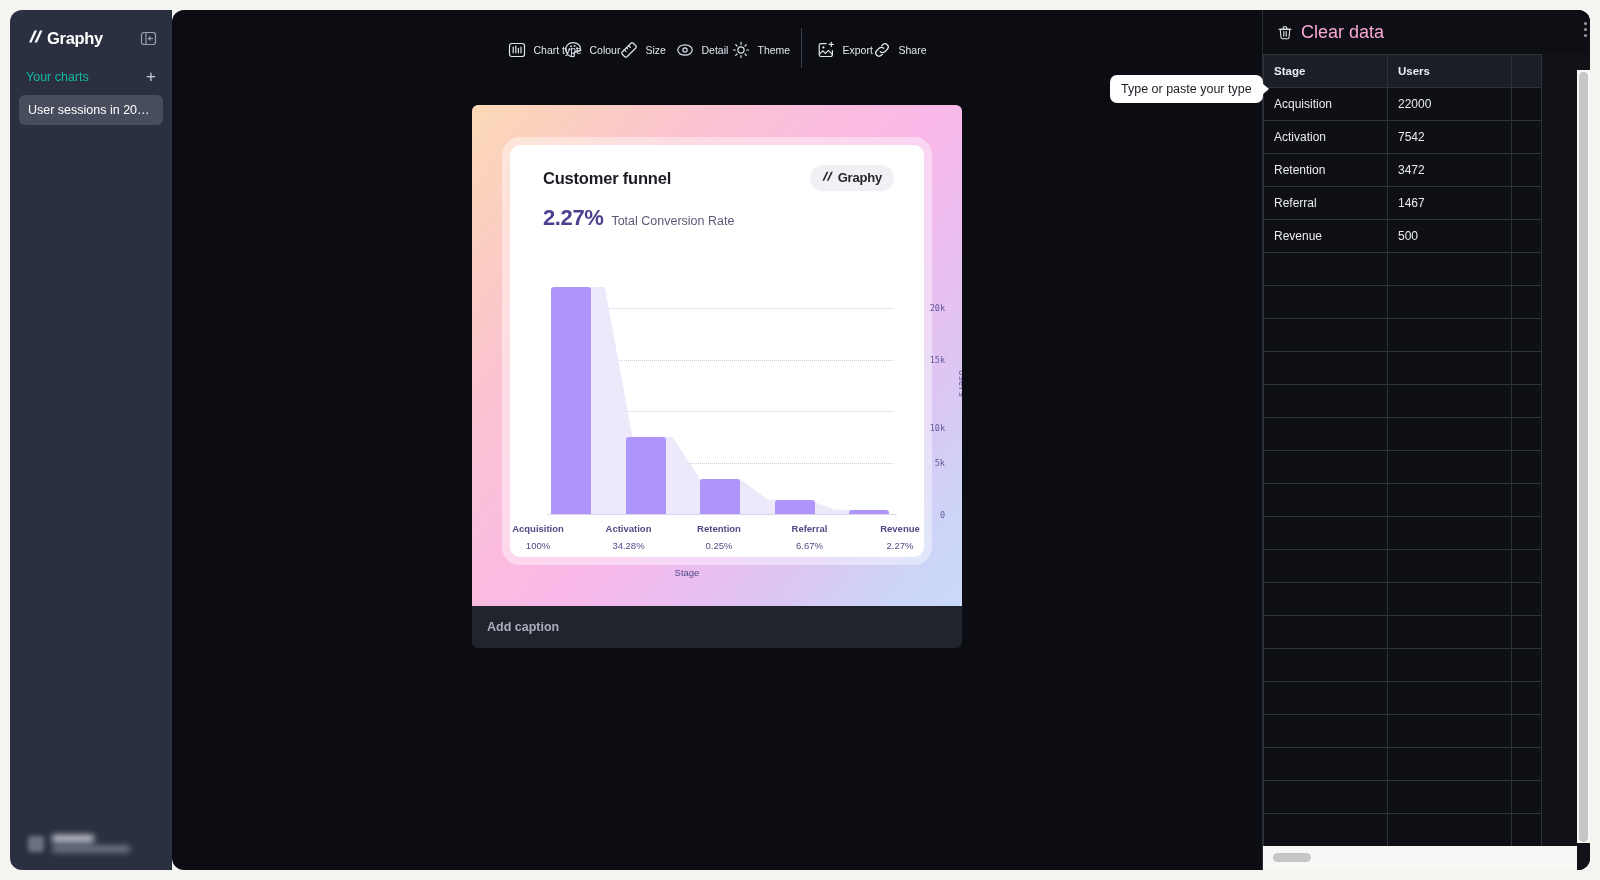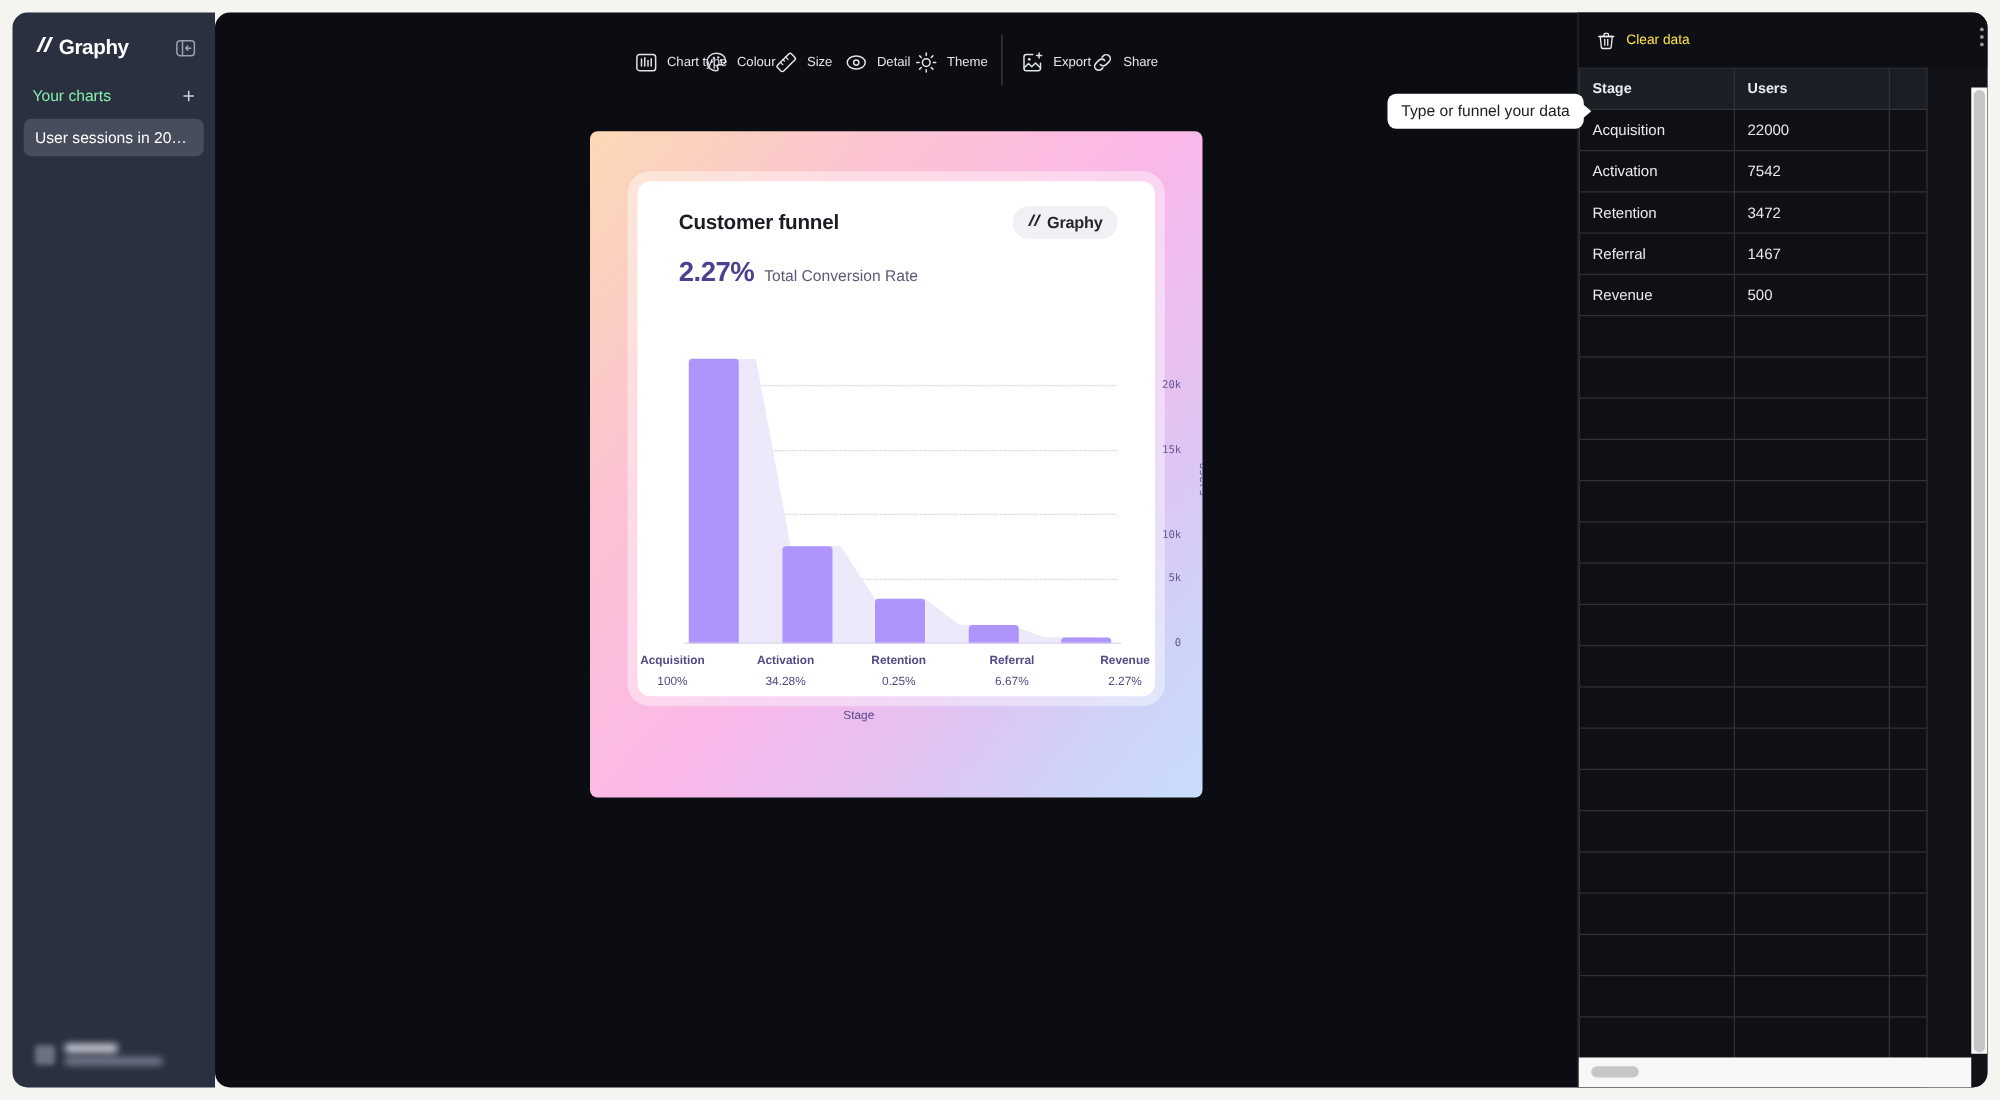--- a/index.html
+++ b/index.html
@@ -38,21 +38,21 @@
   }
   .logo-mark { display:block; }
   .collapse-btn {
     width: 20px; height: 20px; display:flex; align-items:center; justify-content:center;
     cursor: pointer; opacity: .85;
   }
   .sb-section {
     display:flex; align-items:center; justify-content:space-between;
     padding: 20px 14px 0 16px;
   }
-  .sb-section-title { color:#86efac; font-size:12.5px; }
+  .sb-section-title { color:#14b8a6; font-size:12.5px; }
   .sb-add { color:#c7ccd8; font-size:17px; line-height:1; cursor:pointer; padding:0 2px; }
   .sb-list { padding: 10px 9px 0 9px; }
   .sb-item {
     background:#474d5d; color:#ffffff;
     font-size:12.5px; padding:8px 9px; border-radius:6px;
     white-space:nowrap; overflow:hidden; text-overflow:ellipsis;
     cursor:pointer;
   }
   .sb-user {
     position:absolute; left:0; bottom:0; width:100%;
@@ -187,21 +187,21 @@
   #data-panel {
     position:absolute; right:0; top:0; width:328px; height:860px;
     background:#101218;
     border-left:1px solid #2a2d36;
   }
   .dp-head {
     height:44px; display:flex; align-items:center; gap:9px;
     padding-left:15px;
     background:#0d0f14;
   }
-  .dp-head .lbl { color:#fde047; font-size:11px; }
+  .dp-head .lbl { color:#f9a8d4; font-size:18px; }
   .dp-head .ico { display:flex; align-items:center; }
   .table-scroll { position:absolute; left:0; top:44px; right:0; bottom:0; overflow:hidden; }
   table.dt { border-collapse:collapse; table-layout:fixed; width:278px; }
   table.dt th, table.dt td {
     border:1px solid #2e3138;
     height:33px;
     padding:0 10px;
     text-align:left;
     font-size:12px;
     color:#e9ebf0;
@@ -477,22 +477,25 @@
             </div>
             <div class="xcat">
               <span class="n">Revenue</span>
               <span class="p">2.27%</span>
             </div>
           </div>
         <div class="xlabel">Stage</div>
       </div>
     </div>
 
-
-    <div id="data-tooltip">Type or funnel your data</div>
+    <div id="caption-bar">
+      <span>Add caption</span>
+    </div>
+
+    <div id="data-tooltip">Type or paste your type</div>
 
     <div id="data-panel">
 
       <div class="dp-head">
         <span class="ico">
           <svg width="14" height="15" viewBox="0 0 14 15">
             <path d="M2.2 4.2h9.6l-.8 8.3a1.4 1.4 0 0 1-1.4 1.3H4.4A1.4 1.4 0 0 1 3 12.5z" fill="none" stroke="#e9ebf0" stroke-width="1.05"></path>
             <line x1="1" y1="4.2" x2="13" y2="4.2" stroke="#e9ebf0" stroke-width="1.05" stroke-linecap="round"></line>
             <path d="M5.2 4.2V2.7a1 1 0 0 1 1-1h1.6a1 1 0 0 1 1 1v1.5" fill="none" stroke="#e9ebf0" stroke-width="1.05"></path>
             <line x1="5.8" y1="6.6" x2="5.8" y2="11.2" stroke="#e9ebf0" stroke-width="1.05" stroke-linecap="round"></line>

